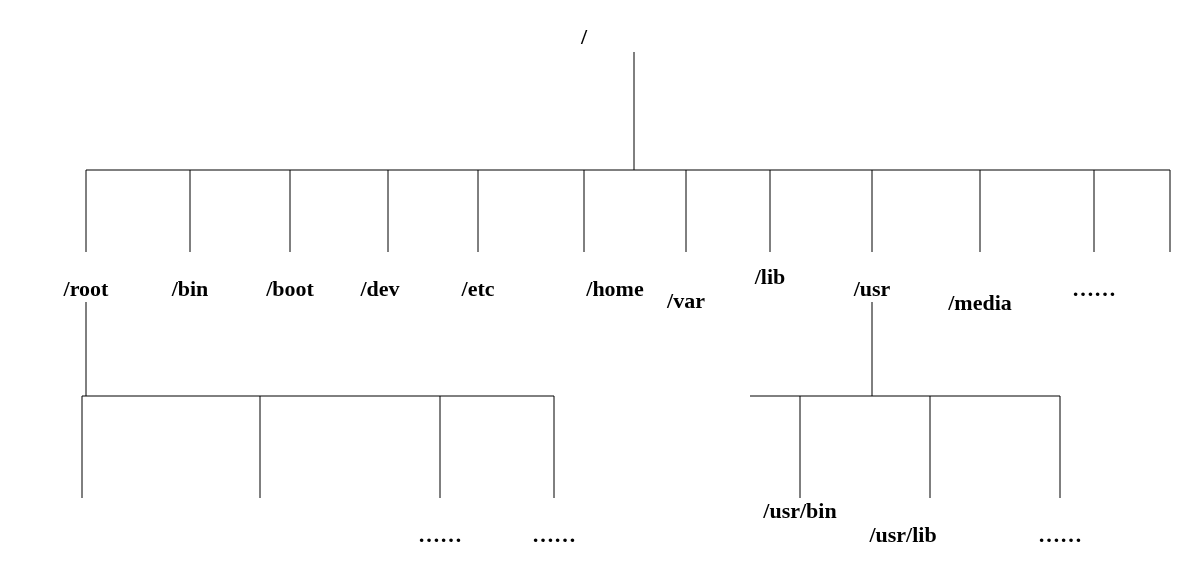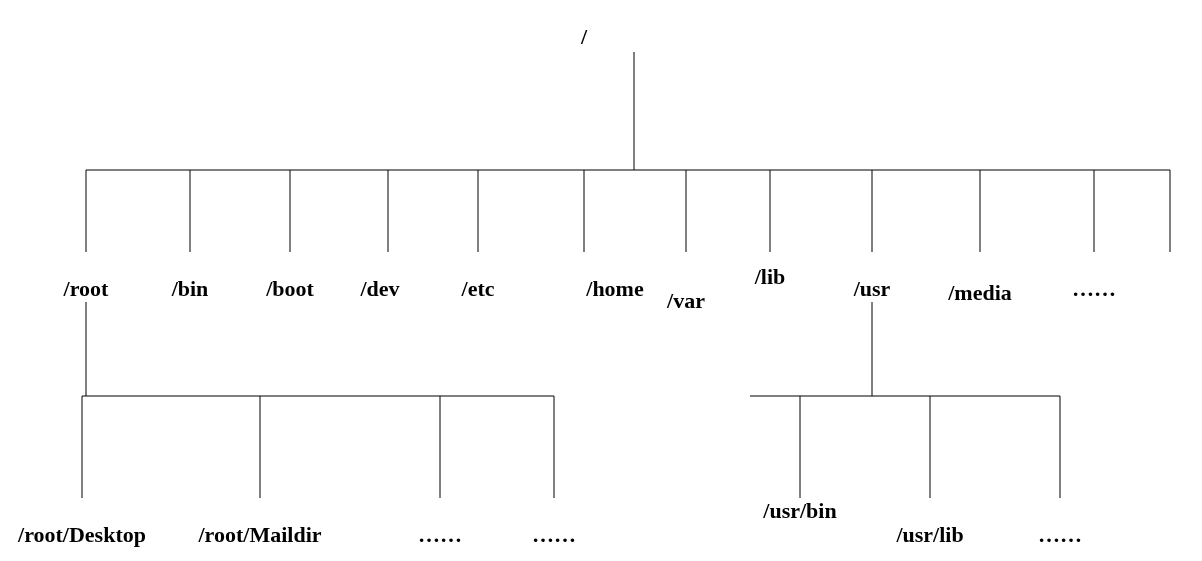--- a/index.html
+++ b/index.html
@@ -66,22 +66,20 @@
 <div class="node" style="left: 584px; top: 24px;">/</div>
     <div class="node" style="left: 86px; top: 276px;">/root</div>
     <div class="node" style="left: 190px; top: 276px; text-align: right;">/bin</div>
     <div class="node" style="left: 290px; top: 276px;">/boot</div>
     <div class="node" style="left: 380px; top: 276px;">/dev</div>
     <div class="node" style="left: 478px; top: 276px; font-family: Liberation Serif, serif;">/etc</div>
     <div class="node" style="left: 615px; top: 276px;">/home</div>
     <div class="node" style="left: 686px; top: 288px; font-family: Liberation Serif, serif;">/var</div>
     <div class="node" style="left: 770px; top: 264px;">/lib</div>
     <div class="node" style="left: 872px; top: 276px;">/usr</div>
-    <div class="node" style="left: 980px; top: 280px; text-align: right;">/media</div>
+    <div class="node" style="left: 980px; top: 290px; text-align: right;">/media</div>
     <div class="node" style="left: 1094px; top: 276px;">……</div>
-    <div class="node" style="left: 82px; top: 522px;">/root/Desktop</div>
-    <div class="node" style="left: 260px; top: 522px;">/root/Maildir</div>
     <div class="node" style="left: 440px; top: 522px;">……</div>
     <div class="node" style="left: 554px; top: 522px;">……</div>
     <div class="node" style="left: 800px; top: 498px;">/usr/bin</div>
-    <div class="node" style="left: 930px; top: 522px;">/usr/lib</div>
+    <div class="node" style="left: 903px; top: 522px;">/usr/lib</div>
     <div class="node" style="left: 1060px; top: 522px;">……</div>
   </div>
 
 </body></html>

